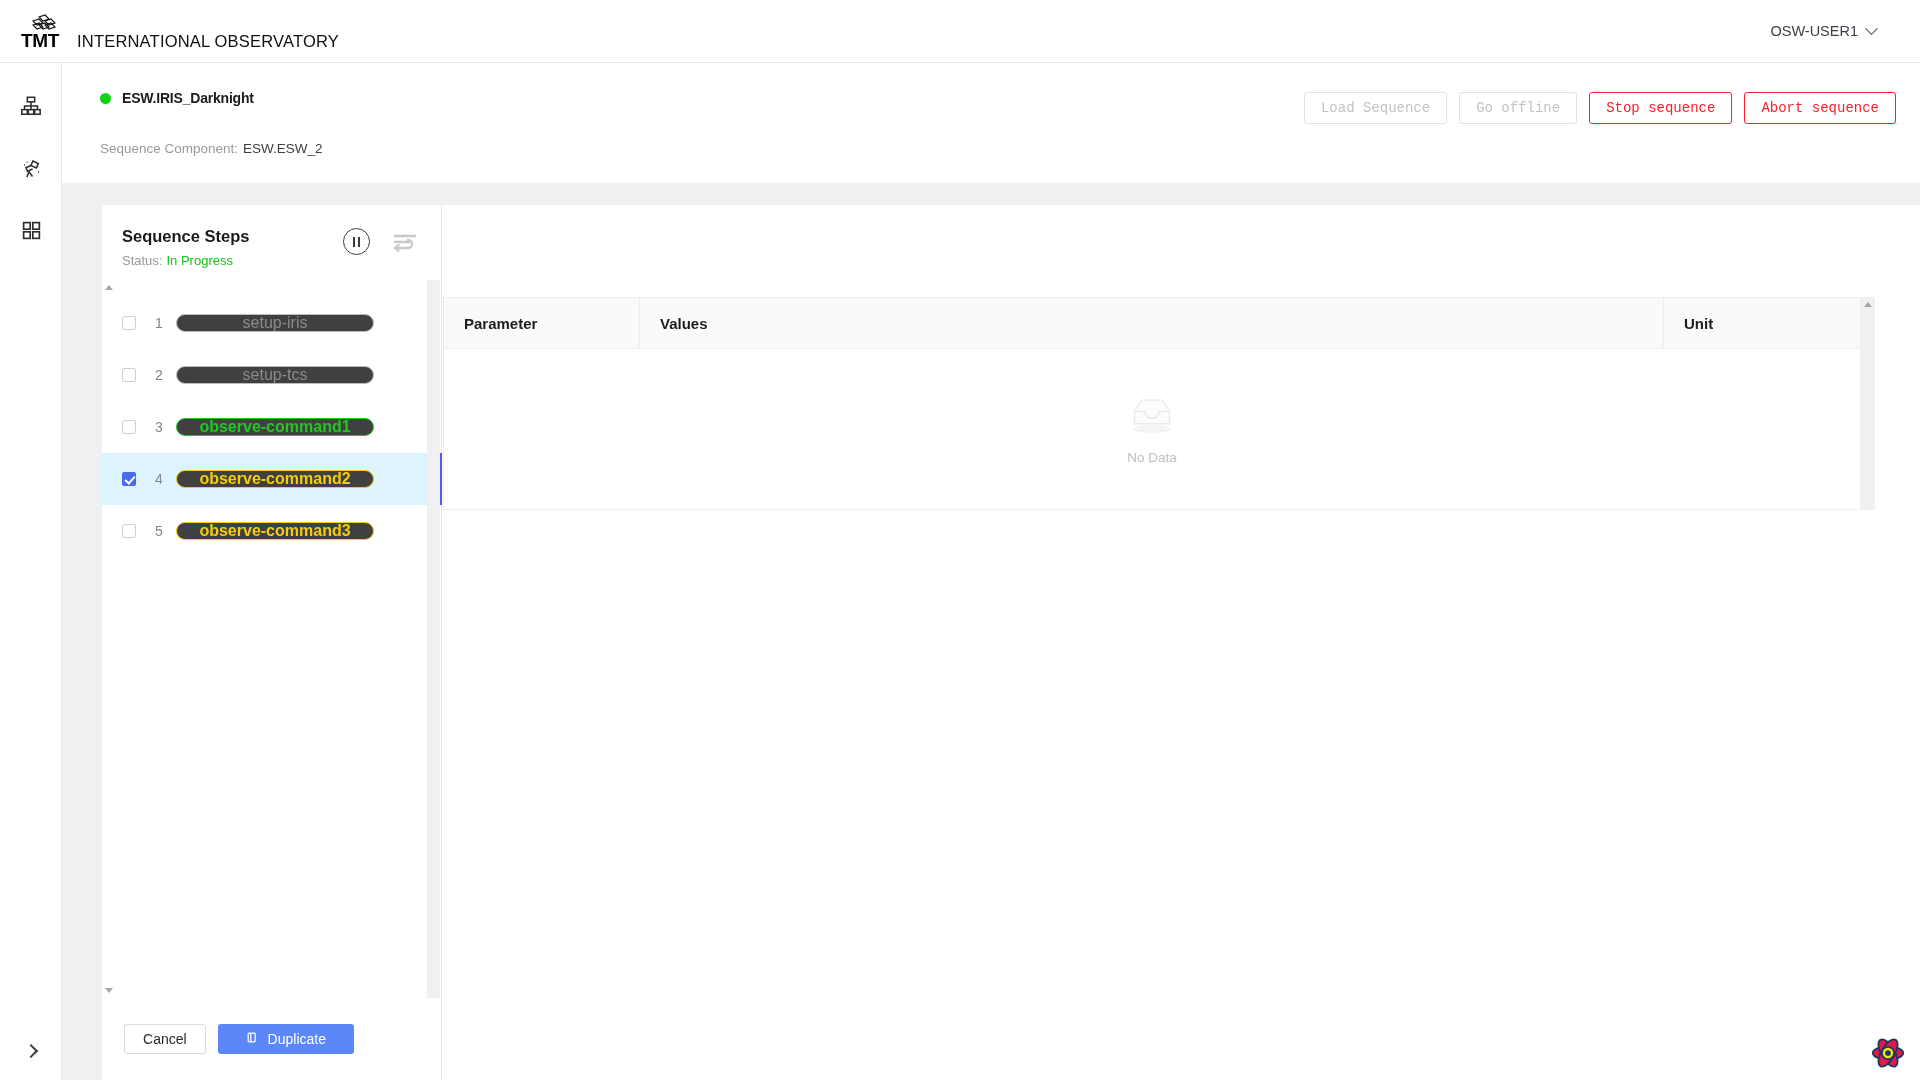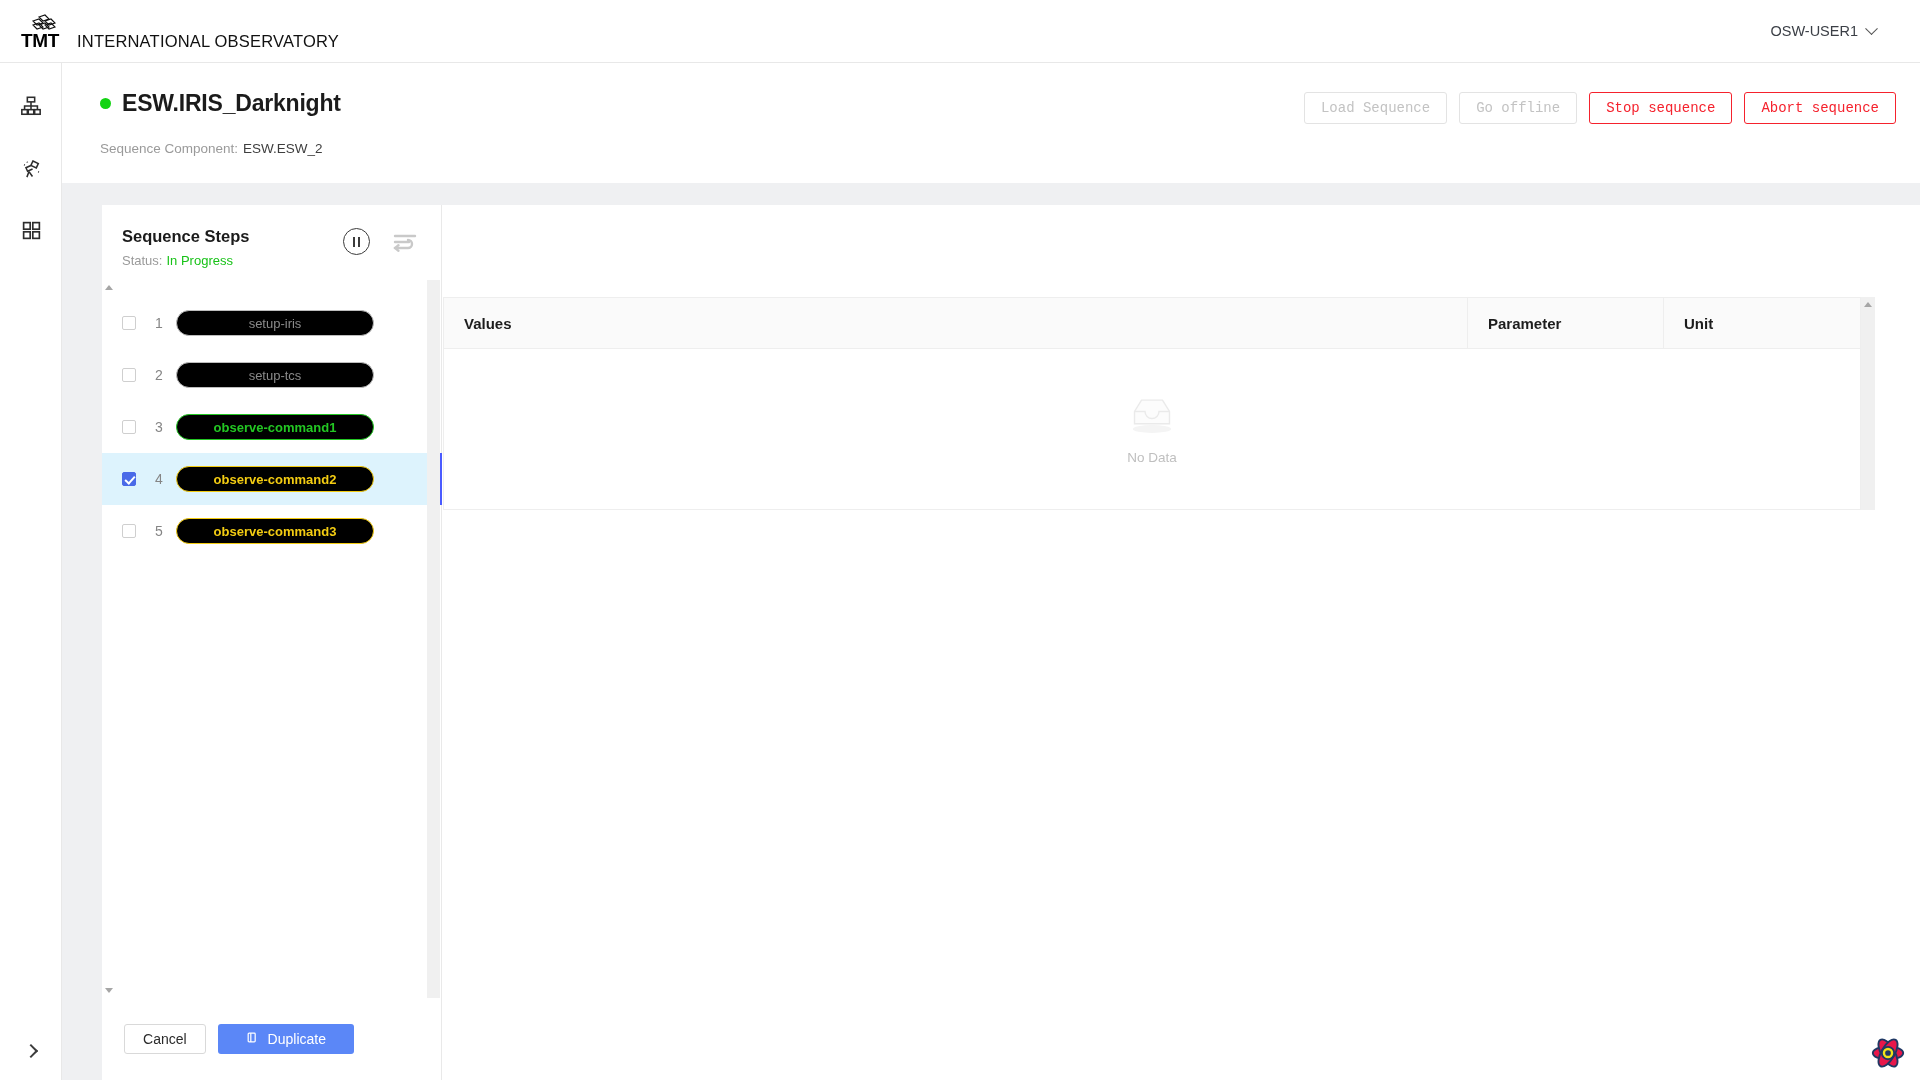--- a/index.html
+++ b/index.html
@@ -52,21 +52,21 @@
     transform:rotate(45deg);
   }
 
   
   .page-head{
     position:absolute; top:63px; left:62px; width:1858px; height:120px;
     background:#ffffff;
   }
   .seq-title-row{ position:absolute; top:27px; left:38px; display:flex; align-items:center; gap:11px; }
   .status-dot{ width:11px; height:11px; border-radius:50%; background:#12d312; }
-  .seq-title{ font-size:23px; font-weight:bold; color:#1b1b1b; letter-spacing:-0.2px; }
+  .seq-title{ font-size:14px; font-weight:bold; color:#1b1b1b; letter-spacing:-0.2px; }
   .seq-sub{
     position:absolute; top:78px; left:38px; font-size:13.5px; color:#9a9a9a;
   }
   .seq-sub b{ color:#3e3e3e; font-weight:normal; margin-left:5px; }
 
   .head-actions{ position:absolute; top:29px; right:24px; display:flex; gap:12px; }
   .btn{
     height:32px; padding:0 16px; border-radius:3px; font-size:14px;
     display:flex; align-items:center; justify-content:center; cursor:pointer;
     background:#ffffff; white-space:nowrap;font-family:Liberation Mono, monospace;
@@ -117,23 +117,23 @@
   }
   .chk.on{
     background:#4a6ae8; border-color:#4a6ae8; position:relative;
   }
   .chk.on::before{
     content:''; position:absolute; left:4px; top:1px; width:4px; height:8px;
     border-right:2px solid #fff; border-bottom:2px solid #fff; transform:rotate(42deg);
   }
   .step-num{ width:26px; text-align:center; margin-left:10px; font-size:14px; color:#858585; flex:none; }
   .pill{
-    flex:none; width:198px; height:26px; border-radius:14px; border:1px solid #bdbdbd;
+    flex:none; width:198px; height:18px; border-radius:14px; border:1px solid #bdbdbd;
     display:flex; align-items:center; justify-content:center;
-    font-size:13px; color:#8a8a8a; background:#000000; margin-left:4px;
+    font-size:16px; color:#8a8a8a; background:#404040; margin-left:4px;
   }
   .pill.green{ border-color:#23c723; color:#23c723; font-weight:bold; }
   .pill.yellow{ border-color:#f3cc12; color:#f3cc12; font-weight:bold; }
   .sb{
     position:absolute; top:0; width:13px; background:#f0f0f0;
   }
   .sb-arrow{
     position:absolute; left:0; width:13px; height:13px; display:flex;
     align-items:center; justify-content:center; cursor:pointer;
   }
@@ -342,22 +342,22 @@
           </span>
           <span>Duplicate</span>
         </div>
       </div>
     </div>
 
     <div class="detail">
 
       <div class="table-wrap">
         <div class="thead">
+          <div class="th th-param">Parameter</div>
           <div class="th th-values">Values</div>
-          <div class="th th-param">Parameter</div>
           <div class="th th-unit">Unit</div>
         </div>
         <div class="tbody">
           <span>
             <svg width="58" height="42" viewBox="0 0 64 48" fill="none">
               <ellipse cx="32" cy="40" rx="22" ry="4.5" fill="#f4f4f4"></ellipse>
               <path d="M12 20 L20 7 H44 L52 20 V34 H12 Z" fill="#fcfcfc" stroke="#eaeaea" stroke-width="1.6"></path>
               <path d="M12 20h12a8 8 0 0 0 16 0h12" stroke="#eaeaea" stroke-width="1.6" fill="none"></path>
             </svg>
           </span>

